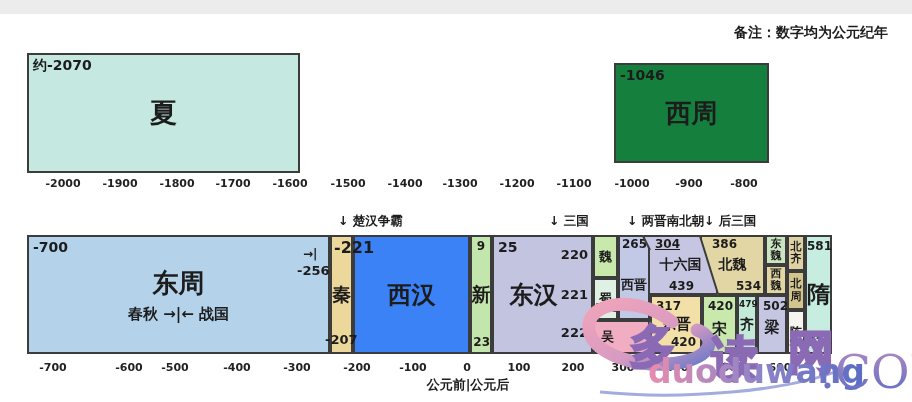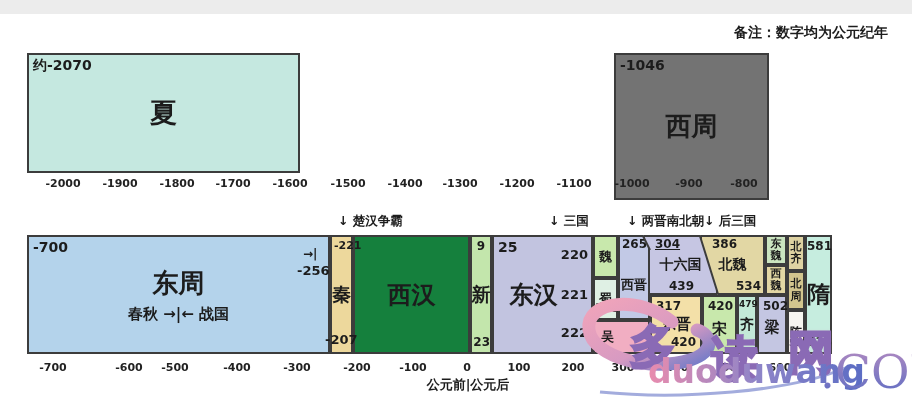--- a/index.html
+++ b/index.html
@@ -42,21 +42,21 @@
 <body>
 
 <div id="canvas">
   <div id="topstrip"></div>
   <div id="note">备注：数字均为公元纪年</div>
 
   <div class="blk" style="left:27px;top:53px;width:273px;height:120px;background:#c5e8e0;">
     <span class="yr yr14 tl">约-2070</span>
     <span class="nm" style="font-size:27px;">夏</span>
   </div>
-  <div class="blk" style="left:614px;top:53px;width:155px;height:147px;background:#737373;">
+  <div class="blk" style="left:614px;top:63px;width:155px;height:100px;background:#15803d;">
     <span class="yr yr14 tl">-1046</span>
     <span class="nm" style="font-size:26px;">西周</span>
   </div>
   <div class="axis" id="axis-bce" style="top:177px;">
       <span class="tick" style="left: 63px;">-2000</span>
       <span class="tick" style="left: 120px;">-1900</span>
       <span class="tick" style="left: 177px;">-1800</span>
       <span class="tick" style="left: 233px;">-1700</span>
       <span class="tick" style="left: 290px;">-1600</span>
       <span class="tick" style="left: 348px;">-1500</span>
@@ -74,27 +74,27 @@
   <div class="ann" style="left:627px;">↓ 两晋南北朝</div>
   <div class="ann" style="left:704px;">↓ 后三国</div>
 
   <div class="blk" style="left:27px;top:235px;width:303px;height:119px;background:#b4d3eb;">
     <span class="yr yr14 tl">-700</span>
     <span class="nm" style="font-size:26px;">东周</span>
     <span class="nm" style="font-size:15px;margin-top:4px;">春秋 →|← 战国</span>
   </div>
   <span class="free" style="left:303px;top:248px;">→|</span>
   <span class="free" style="left:297px;top:264px;font-size:13px;">-256</span>
-  <span class="free" style="left:334px;top:240px;font-size:11px;">-221</span>
+  <span class="free" style="left:334px;top:240px;font-size:16px;">-221</span>
   <span class="free" style="left:325px;top:333px;font-size:13px;">-207</span>
 
   <div class="blk" style="left:330px;top:235px;width:23px;height:119px;background:#edd89c;">
     <span class="nm" style="font-size:19px;">秦</span>
   </div>
-  <div class="blk" style="left:353px;top:235px;width:117px;height:119px;background:#15803d;">
+  <div class="blk" style="left:353px;top:235px;width:117px;height:119px;background:#3b82f6;">
     <span class="nm" style="font-size:24px;">西汉</span>
   </div>
   <div class="blk" style="left:470px;top:235px;width:22px;height:119px;background:#c3e6ac;">
     <span class="yr tc">9</span>
     <span class="nm" style="font-size:19px;">新</span>
     <span class="yr bc">23</span>
   </div>
   <div class="blk" style="left:492px;top:235px;width:101px;height:119px;background:#c2c4e0;">
     <span class="yr yr14 tl">25</span>
     <span class="nm" style="font-size:24px;margin-right:18px;">东汉</span>

